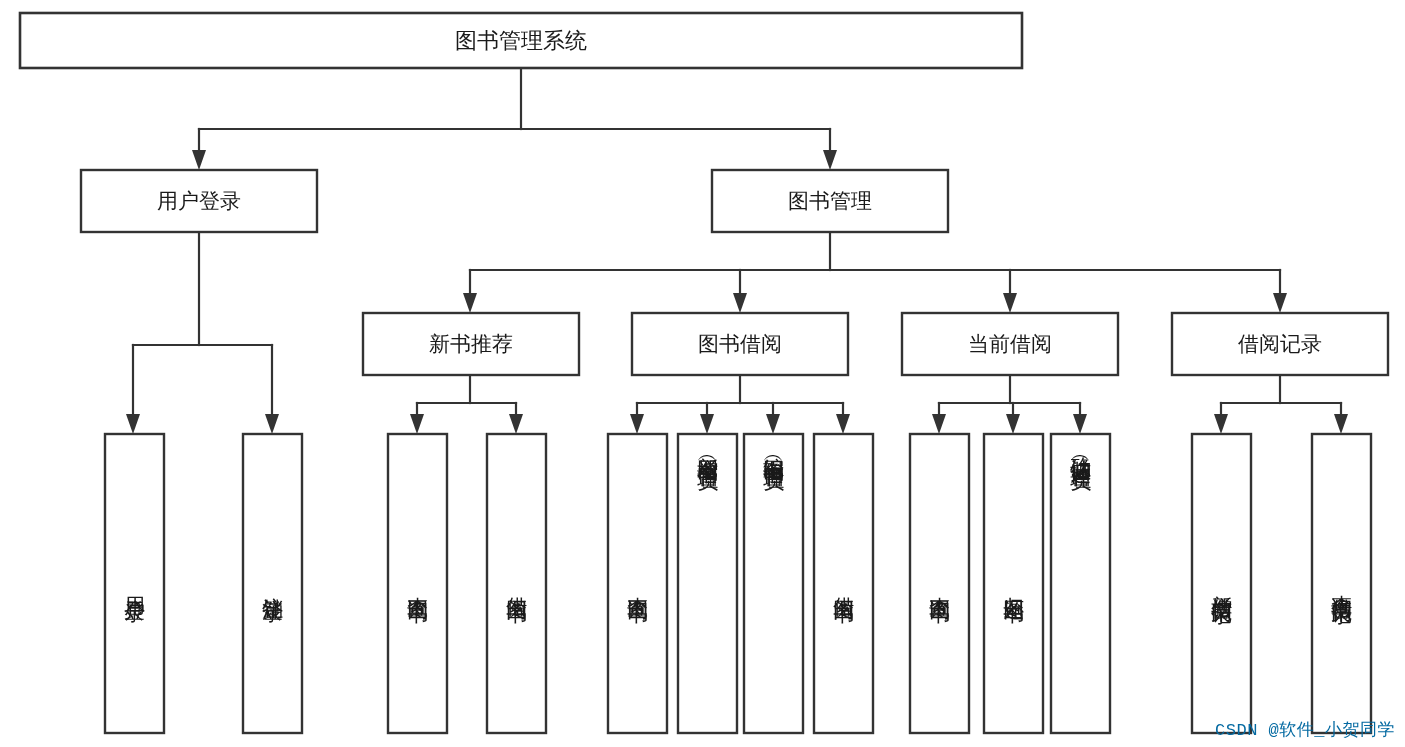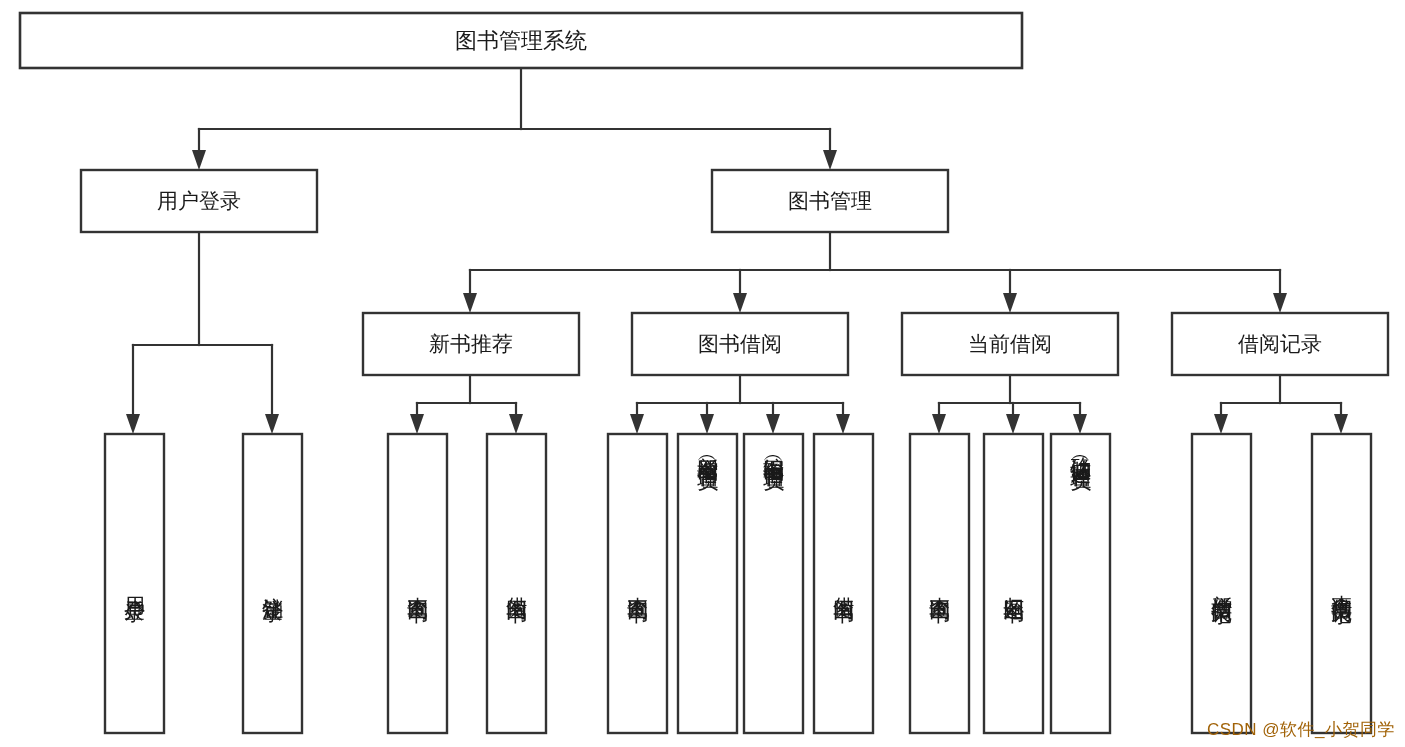--- a/index.html
+++ b/index.html
@@ -70,23 +70,23 @@
     font-size: 21px;
     line-height: 1.08;
     letter-spacing: 2px;
     color: #1a1a1a;
     white-space: nowrap;
   }
   .watermark {
     position: absolute;
     right: 10px;
     bottom: 6px;
-    font-family: Liberation Sans, sans-serif;
+    font-family: Liberation Mono, monospace;
     font-size: 17px;
-    color: #a16207;
+    color: #0369a1;
     letter-spacing: 0.5px;
     user-select: none;
   }
 </style>
 </head>
 <body>
 
 <div id="diagram-root">
 
   <svg class="diagram" viewBox="0 0 1405 747">

